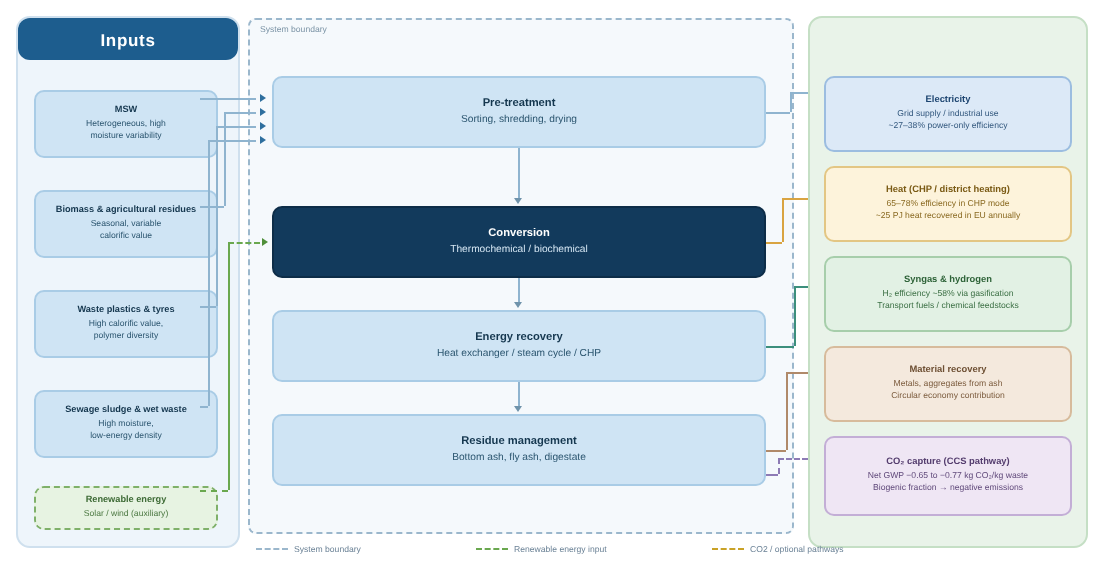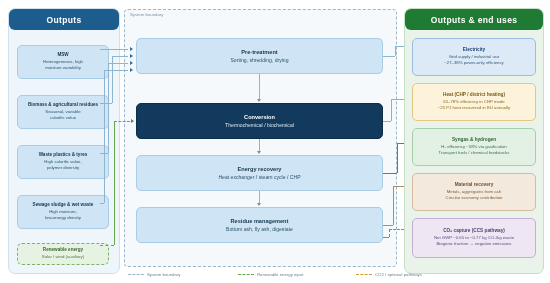--- a/index.html
+++ b/index.html
@@ -107,21 +107,21 @@
   .lg-boundary{border-top:1px dashed #9bb7cc;}
   .lg-renew{border-top:1px dashed #6aa84f;}
   .lg-co2{border-top:1px dashed #c9a227;}
 </style>
 </head>
 <body>
 
 <div id="canvas">
 
   <div class="panel" id="inputs-panel">
-    <div class="panel-header" id="inputs-header">Outputs</div>
+    <div class="panel-header" id="inputs-header">Inputs</div>
 
     <div class="input-card" style="top:36px;height:34px;">
       <div class="t">MSW</div>
       <div class="s">Heterogeneous, high</div>
       <div class="s">moisture variability</div>
     </div>
 
     <div class="input-card" style="top:86px;height:34px;">
       <div class="t">Biomass &amp; agricultural residues</div>
       <div class="s">Seasonal, variable</div>
@@ -220,21 +220,20 @@
   <div class="ln v brown" style="left:393px;top:186px;height:39px;"></div>
   <div class="ln h brown" style="left:393px;top:186px;width:11px;"></div>
   <div class="arw r brown" style="left:404px;top:183.5px;"></div>
 
   <div class="ln dash-violet" style="left:383px;top:237px;width:6px;"></div>
   <div class="ln dash-v-violet" style="left:389px;top:229px;height:8px;"></div>
   <div class="ln dash-violet" style="left:389px;top:229px;width:15px;"></div>
   <div class="arw r violet" style="left:404px;top:226.5px;"></div>
 
   <div class="panel" id="outputs-panel">
-    <div class="panel-header" id="outputs-header">Outputs &amp; end uses</div>
 
     <div class="out-card" style="top:29px;height:38px;background:#dce9f7;border:1px solid #9cbde0;">
       <div class="t" style="color:#1c4470;">Electricity</div>
       <div class="s" style="color:#33587e;">Grid supply / industrial use</div>
       <div class="s" style="color:#33587e;">~27–38% power-only efficiency</div>
     </div>
 
     <div class="out-card" style="top:74px;height:38px;background:#fdf3db;border:1px solid #e3c684;">
       <div class="t" style="color:#7a5a14;">Heat (CHP / district heating)</div>
       <div class="s" style="color:#8a6a22;">65–78% efficiency in CHP mode</div>

